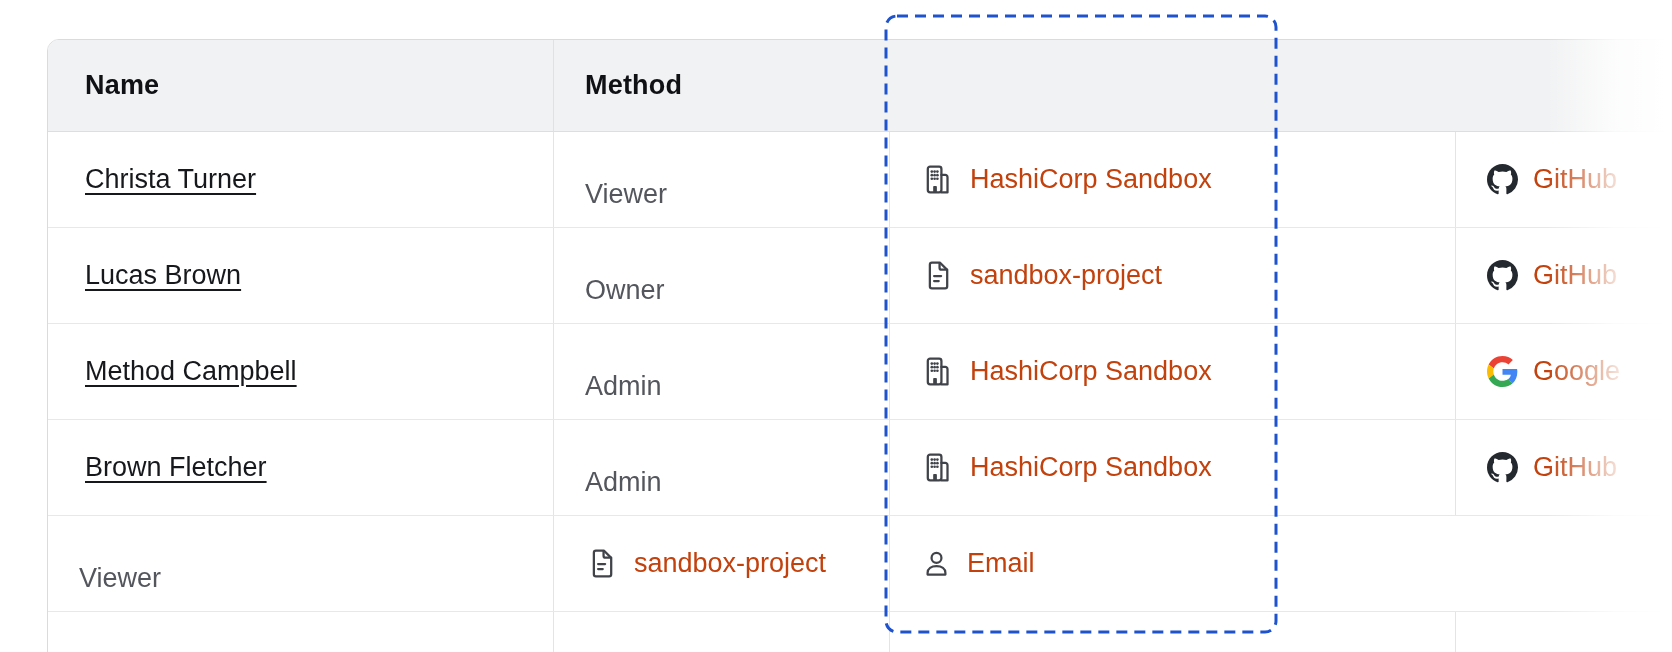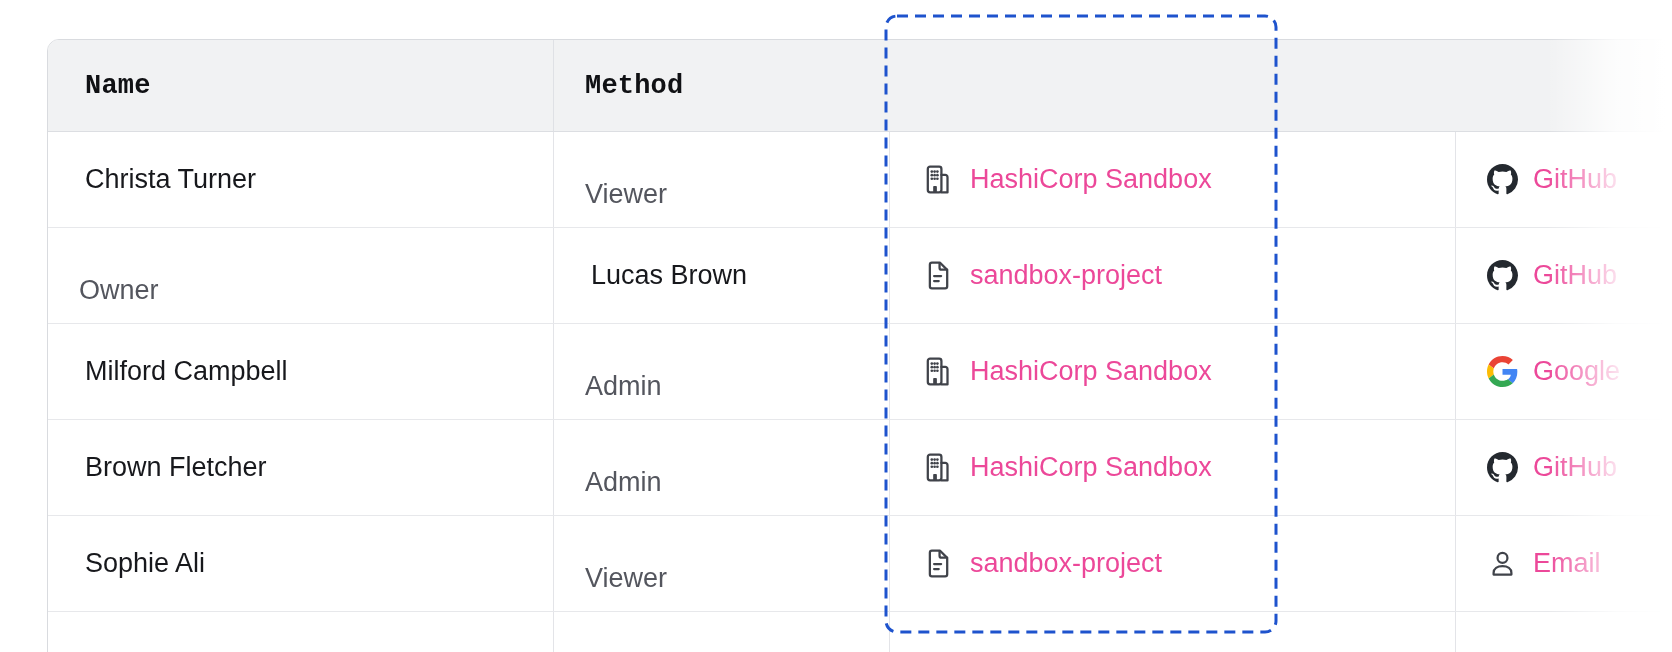--- a/index.html
+++ b/index.html
@@ -39,29 +39,30 @@
     box-sizing: border-box;
     border-right: 1.5px solid #e3e4e8;
     padding-left: 31px;
     overflow: hidden; white-space: nowrap;
   }
   .cell:last-child { border-right: none; }
   .thead .cell { border-right: 1.5px solid #dfe1e5; }
   .thead .cell:last-child { border-right: none; }
   .name-col { padding-left: 37px; }
   .hcell {
-    font-size: 27px; font-weight: 700; color: #101114; letter-spacing: 0.2px; font-family: Liberation Mono, monospace;
+    font-size: 27px; font-weight: 700; color: #101114; letter-spacing: 0.2px;
   }
   .name-link {
     font-size: 27px; color: #17181c; cursor: pointer;
+    text-decoration: underline;
     text-decoration-thickness: 2px;
     text-underline-offset: 5px;
   }
   .role-text { font-size: 27px; color: #54565e; margin-top: 29px; }
-  .cell-text { font-size: 27px; color: #ec4899; }
+  .cell-text { font-size: 27px; color: #c2410c; }
   .icon { display: inline-flex; align-items: center; justify-content: center; flex: none; }
   .icon svg { display: block; }
   .icon32 { width: 33px; height: 33px; margin-right: 16px; }
   .icon30 { width: 31px; height: 31px; margin-right: 15px; }
 
   
   .dash-box { position: absolute; left: 884px; top: 14px; z-index: 10; pointer-events: none; }
 
   
   .edge-fade {
@@ -118,25 +119,25 @@
     <div class="cell">
       <span class="icon icon30">
               <svg viewBox="0 0 16 16" width="100%" height="100%" fill="#24292f">
                 <path fill-rule="evenodd" d="M8 0C3.58 0 0 3.58 0 8c0 3.54 2.29 6.53 5.47 7.59.4.07.55-.17.55-.38 0-.19-.01-.82-.01-1.49-2.01.37-2.53-.49-2.69-.94-.09-.23-.48-.94-.82-1.13-.28-.15-.68-.52-.01-.53.63-.01 1.08.58 1.23.82.72 1.21 1.87.87 2.33.66.07-.52.28-.87.51-1.07-1.78-.2-3.64-.89-3.64-3.95 0-.87.31-1.59.82-2.15-.08-.2-.36-1.02.08-2.12 0 0 .67-.21 2.2.82.64-.18 1.32-.27 2-.27s1.36.09 2 .27c1.53-1.04 2.2-.82 2.2-.82.44 1.1.16 1.92.08 2.12.51.56.82 1.27.82 2.15 0 3.07-1.87 3.75-3.65 3.95.29.25.54.73.54 1.48 0 1.07-.01 1.93-.01 2.2 0 .21.15.46.55.38A8.01 8.01 0 0 0 16 8c0-4.42-3.58-8-8-8z"></path>
               </svg>
             </span>
       <span class="cell-text">GitHub</span>
     </div>
   </div>
         <div class="trow tbody-row">
+    <div class="cell name-col">
+      <a class="name-link">Lucas Brown</a>
+    </div>
     <div class="cell">
       <span class="role-text">Owner</span>
-    </div>
-    <div class="cell name-col">
-      <a class="name-link">Lucas Brown</a>
     </div>
     <div class="cell">
       <span class="icon icon32">
               <svg viewBox="0 0 32 32" width="100%" height="100%" fill="none" stroke="#40434a" stroke-width="2.2" stroke-linecap="round" stroke-linejoin="round">
                 <path d="M8.6 26.4V5.6a2 2 0 0 1 2-2h7.9l6.9 6.9v15.9a2 2 0 0 1-2 2H10.6a2 2 0 0 1-2-2Z"></path>
                 <path d="M18 4v4.4a2 2 0 0 0 2 2h5.2"></path>
                 <path d="M12.7 16.6h6.8"></path>
                 <path d="M12.7 21.4h4.5"></path>
               </svg>
             </span>
@@ -146,21 +147,21 @@
       <span class="icon icon30">
               <svg viewBox="0 0 16 16" width="100%" height="100%" fill="#24292f">
                 <path fill-rule="evenodd" d="M8 0C3.58 0 0 3.58 0 8c0 3.54 2.29 6.53 5.47 7.59.4.07.55-.17.55-.38 0-.19-.01-.82-.01-1.49-2.01.37-2.53-.49-2.69-.94-.09-.23-.48-.94-.82-1.13-.28-.15-.68-.52-.01-.53.63-.01 1.08.58 1.23.82.72 1.21 1.87.87 2.33.66.07-.52.28-.87.51-1.07-1.78-.2-3.64-.89-3.64-3.95 0-.87.31-1.59.82-2.15-.08-.2-.36-1.02.08-2.12 0 0 .67-.21 2.2.82.64-.18 1.32-.27 2-.27s1.36.09 2 .27c1.53-1.04 2.2-.82 2.2-.82.44 1.1.16 1.92.08 2.12.51.56.82 1.27.82 2.15 0 3.07-1.87 3.75-3.65 3.95.29.25.54.73.54 1.48 0 1.07-.01 1.93-.01 2.2 0 .21.15.46.55.38A8.01 8.01 0 0 0 16 8c0-4.42-3.58-8-8-8z"></path>
               </svg>
             </span>
       <span class="cell-text">GitHub</span>
     </div>
   </div>
         <div class="trow tbody-row">
     <div class="cell name-col">
-      <a class="name-link">Milford Campbell</a>
+      <a class="name-link">Method Campbell</a>
     </div>
     <div class="cell">
       <span class="role-text">Admin</span>
     </div>
     <div class="cell">
       <span class="icon icon32">
               <svg viewBox="0 0 32 32" width="100%" height="100%" fill="none" stroke="#40434a" stroke-width="2.2" stroke-linecap="round" stroke-linejoin="round">
                 <rect x="6.6" y="3.6" width="13.2" height="24.9" rx="2.2"></rect>
                 <path d="M19.8 11.6h3.7a2.2 2.2 0 0 1 2.2 2.2v14.7h-6"></path>
                 <g fill="#40434a" stroke="none">
@@ -222,23 +223,20 @@
     <div class="cell">
       <span class="icon icon30">
               <svg viewBox="0 0 16 16" width="100%" height="100%" fill="#24292f">
                 <path fill-rule="evenodd" d="M8 0C3.58 0 0 3.58 0 8c0 3.54 2.29 6.53 5.47 7.59.4.07.55-.17.55-.38 0-.19-.01-.82-.01-1.49-2.01.37-2.53-.49-2.69-.94-.09-.23-.48-.94-.82-1.13-.28-.15-.68-.52-.01-.53.63-.01 1.08.58 1.23.82.72 1.21 1.87.87 2.33.66.07-.52.28-.87.51-1.07-1.78-.2-3.64-.89-3.64-3.95 0-.87.31-1.59.82-2.15-.08-.2-.36-1.02.08-2.12 0 0 .67-.21 2.2.82.64-.18 1.32-.27 2-.27s1.36.09 2 .27c1.53-1.04 2.2-.82 2.2-.82.44 1.1.16 1.92.08 2.12.51.56.82 1.27.82 2.15 0 3.07-1.87 3.75-3.65 3.95.29.25.54.73.54 1.48 0 1.07-.01 1.93-.01 2.2 0 .21.15.46.55.38A8.01 8.01 0 0 0 16 8c0-4.42-3.58-8-8-8z"></path>
               </svg>
             </span>
       <span class="cell-text">GitHub</span>
     </div>
   </div>
         <div class="trow tbody-row">
-    <div class="cell name-col">
-      <a class="name-link">Sophie Ali</a>
-    </div>
     <div class="cell">
       <span class="role-text">Viewer</span>
     </div>
     <div class="cell">
       <span class="icon icon32">
               <svg viewBox="0 0 32 32" width="100%" height="100%" fill="none" stroke="#40434a" stroke-width="2.2" stroke-linecap="round" stroke-linejoin="round">
                 <path d="M8.6 26.4V5.6a2 2 0 0 1 2-2h7.9l6.9 6.9v15.9a2 2 0 0 1-2 2H10.6a2 2 0 0 1-2-2Z"></path>
                 <path d="M18 4v4.4a2 2 0 0 0 2 2h5.2"></path>
                 <path d="M12.7 16.6h6.8"></path>
                 <path d="M12.7 21.4h4.5"></path>

